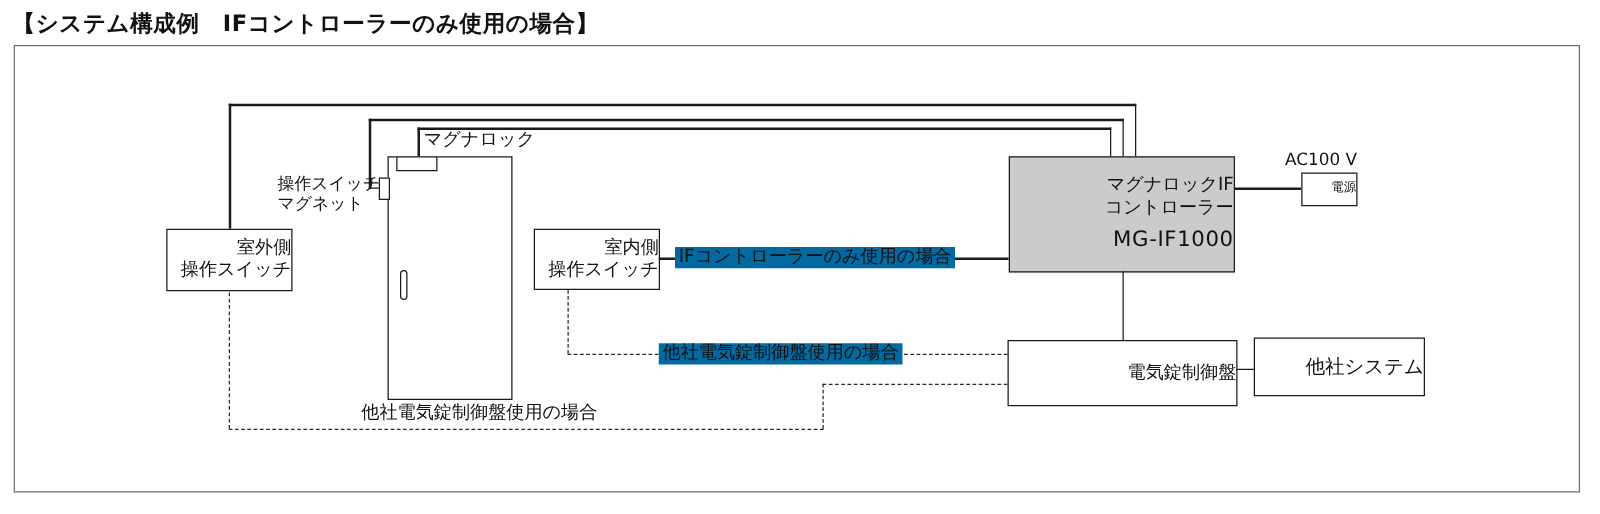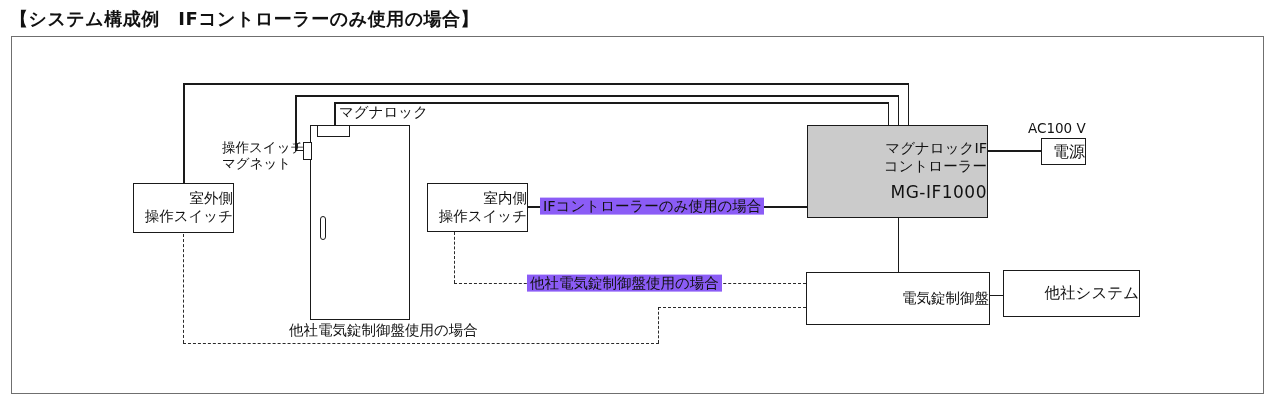--- a/index.html
+++ b/index.html
@@ -21,21 +21,21 @@
   
   .rect{position:absolute;box-sizing:border-box;border:1.7px solid #1a1a1a;background:#fff;}
   
   .box{position:absolute;box-sizing:border-box;border:1.7px solid #1a1a1a;background:#fff;
     display:flex;flex-direction:column;align-items:flex-end;justify-content:center;
     text-align:center;font-size:14.5px;line-height:1.22;white-space:nowrap;}
   .gray{background:#cbcbcb;}
   .model{font-size:17px;margin-top:7px;letter-spacing:.5px;}
   .sub{font-size:12.3px;}
   .lbl{position:absolute;font-size:14.5px;white-space:nowrap;line-height:1.2;}
-  .online{transform:translateY(-54%);background:#8b5cf6;padding:0 3px;}
+  .online{transform:translateY(-54%);background:#0369a1;padding:0 3px;}
   .small{font-size:13.5px;}
 </style>
 </head>
 <body>
 
 <div class="canvas">
 
   <div class="title">【システム構成例　IFコントローラーのみ使用の場合】</div>
   <div class="outer"></div>
 
@@ -77,21 +77,21 @@
   <div class="lbl online" style="left:540px;top:207px;">IFコントローラーのみ使用の場合</div>
 
   <div class="box gray" style="left:807px;top:125px;width:181px;height:93px;">
     <span>マグナロックIF</span>
     <span>コントローラー</span>
     <span class="model">MG-IF1000</span>
   </div>
 
   <div class="h" style="left:988px;top:150px;width:53px;"></div>
   <div class="lbl small" style="left:1028px;top:120px;">AC100 V</div>
-  <div class="box" style="left:1041px;top:138px;width:45px;height:27px;font-size:16px;">
+  <div class="box" style="left:1041px;top:138px;width:45px;height:27px;font-size:10px;">
     <span>電源</span>
   </div>
 
   <div class="v" style="left:897.5px;top:217px;height:55px;"></div>
 
   <div class="box" style="left:806px;top:272px;width:184px;height:53px;">
     <span>電気錠制御盤</span>
   </div>
 
   <div class="h" style="left:989px;top:294.5px;width:15px;"></div>

